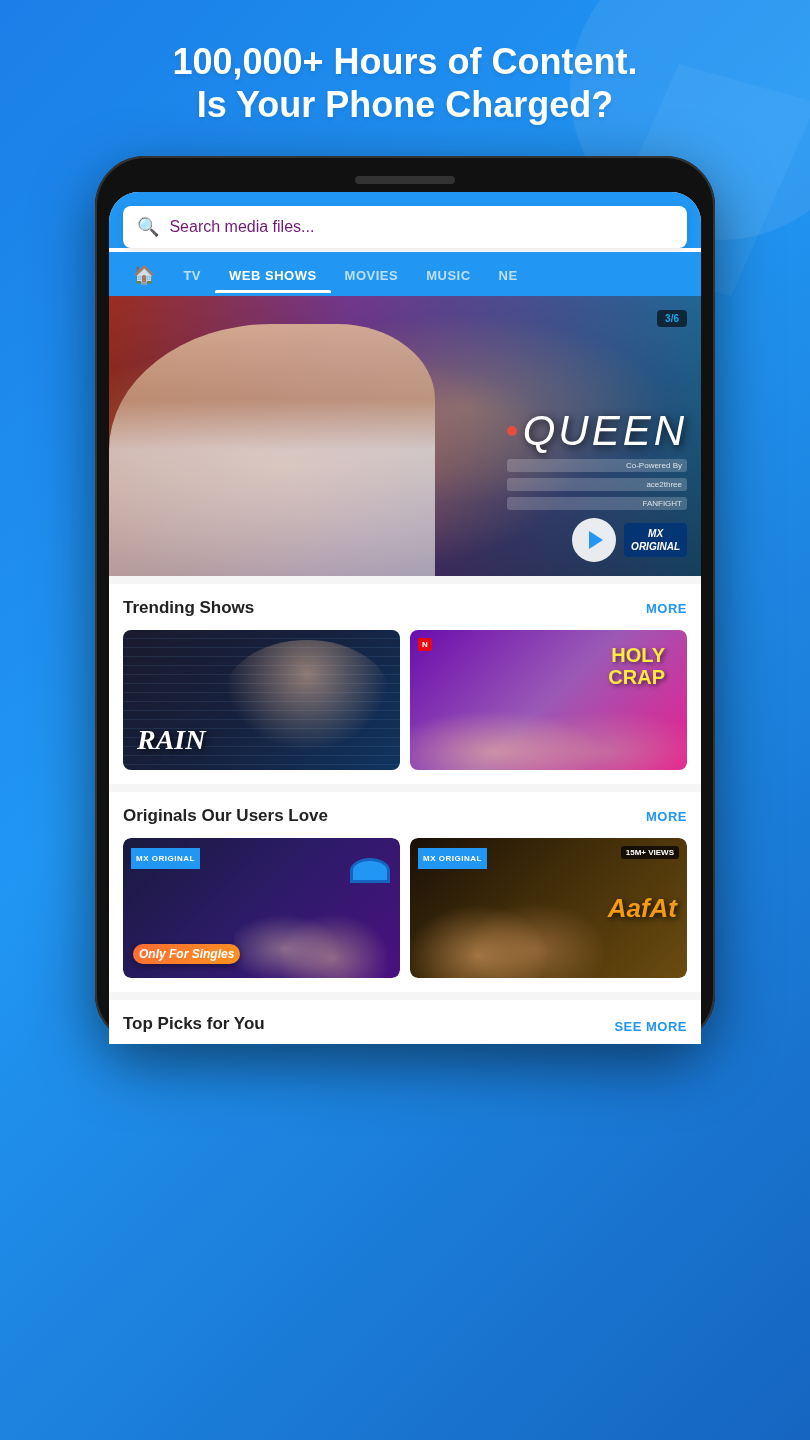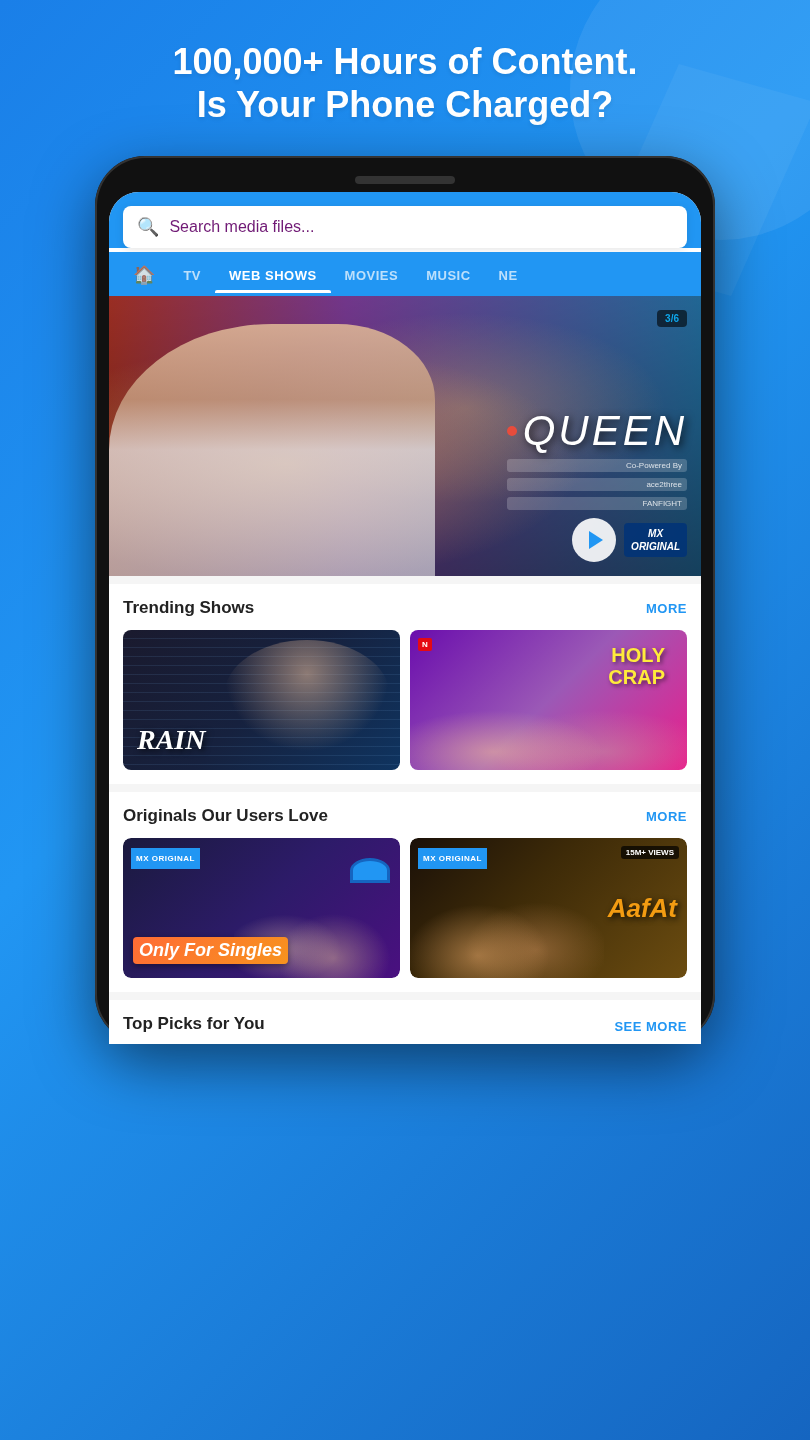--- a/index.html
+++ b/index.html
@@ -422,24 +422,24 @@
       padding: 6px 5px;
       border-radius: 0;
       letter-spacing: 0.5px;
     }
     .singles-title {
       position: absolute;
       bottom: 14px;
       left: 10px;
       background: linear-gradient(135deg, #ff6b35, #f7931e);
       color: white;
-      font-size: 18px;
+      font-size: 12px;
       font-weight: 900;
       padding: 3px 6px;
-      border-radius: 4px;
+      border-radius: 12px;
       font-style: italic;
       box-shadow: 0 2px 6px rgba(0,0,0,0.4);
     }
     .singles-umbrella {
       position: absolute;
       top: 20px;
       right: 10px;
       width: 40px;
       height: 25px;
       background: #2196f3;

